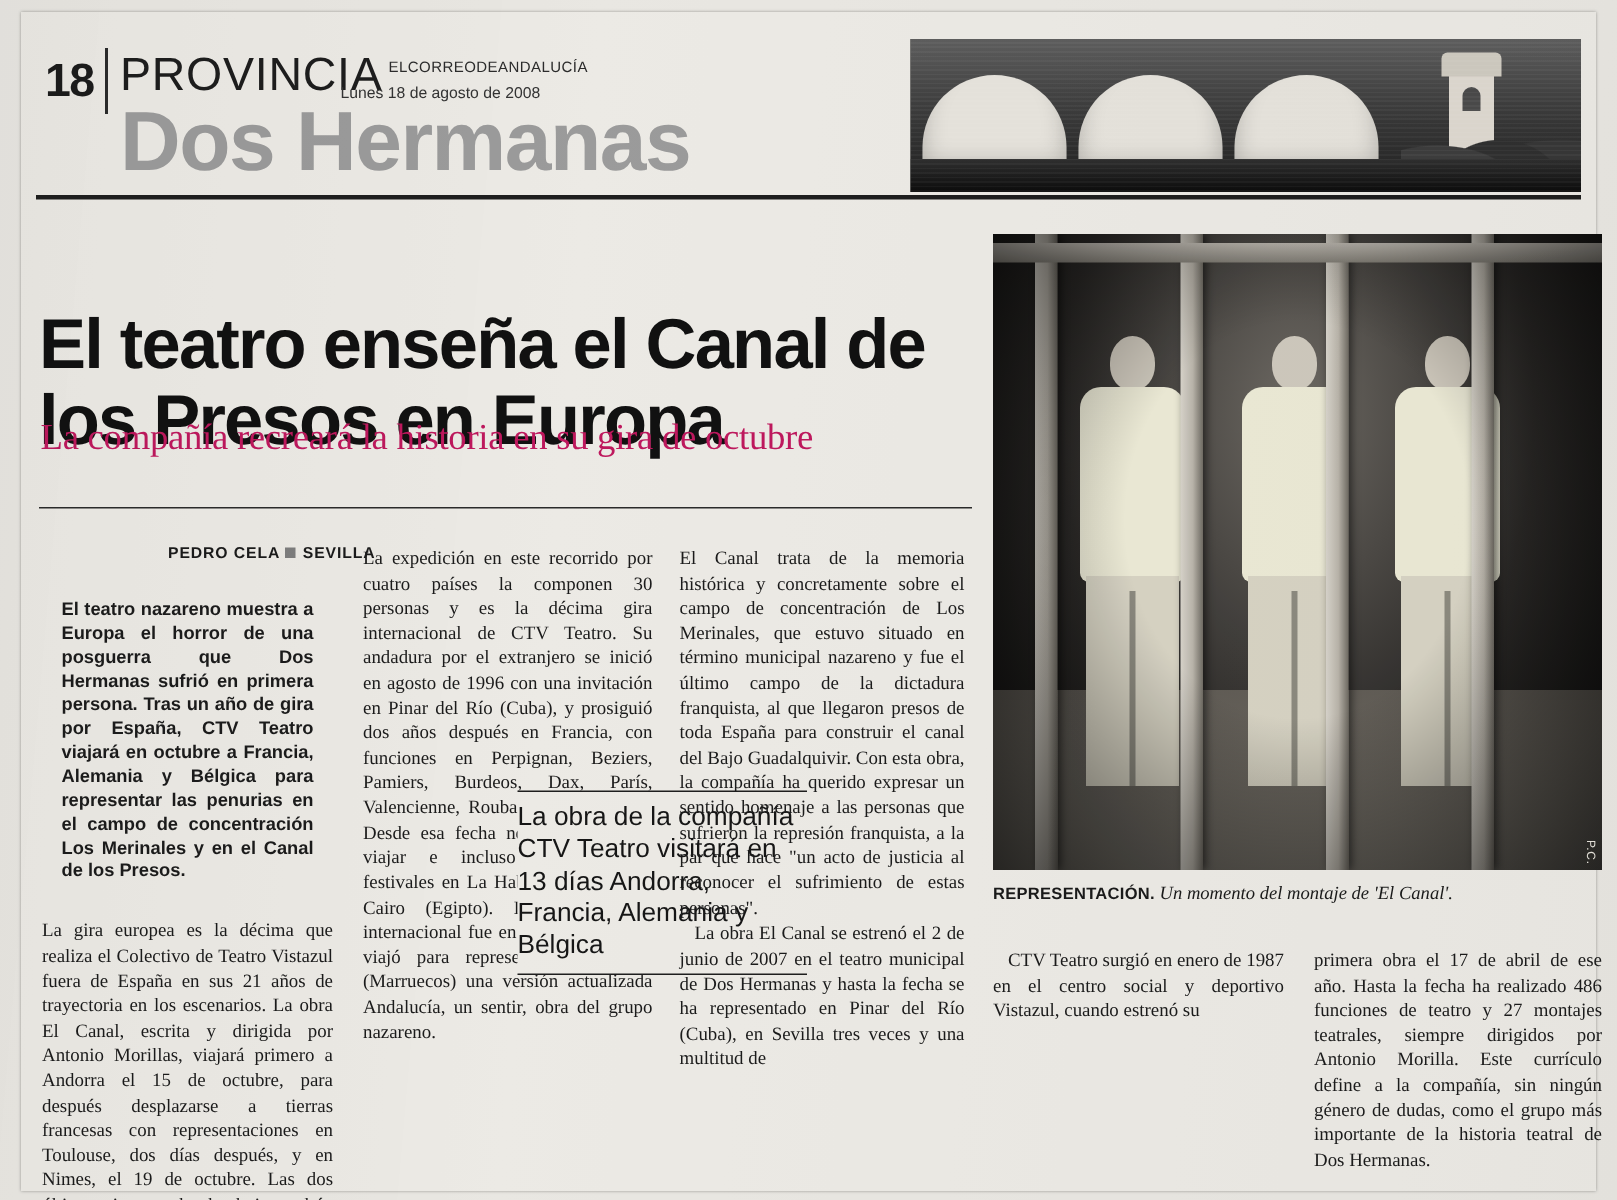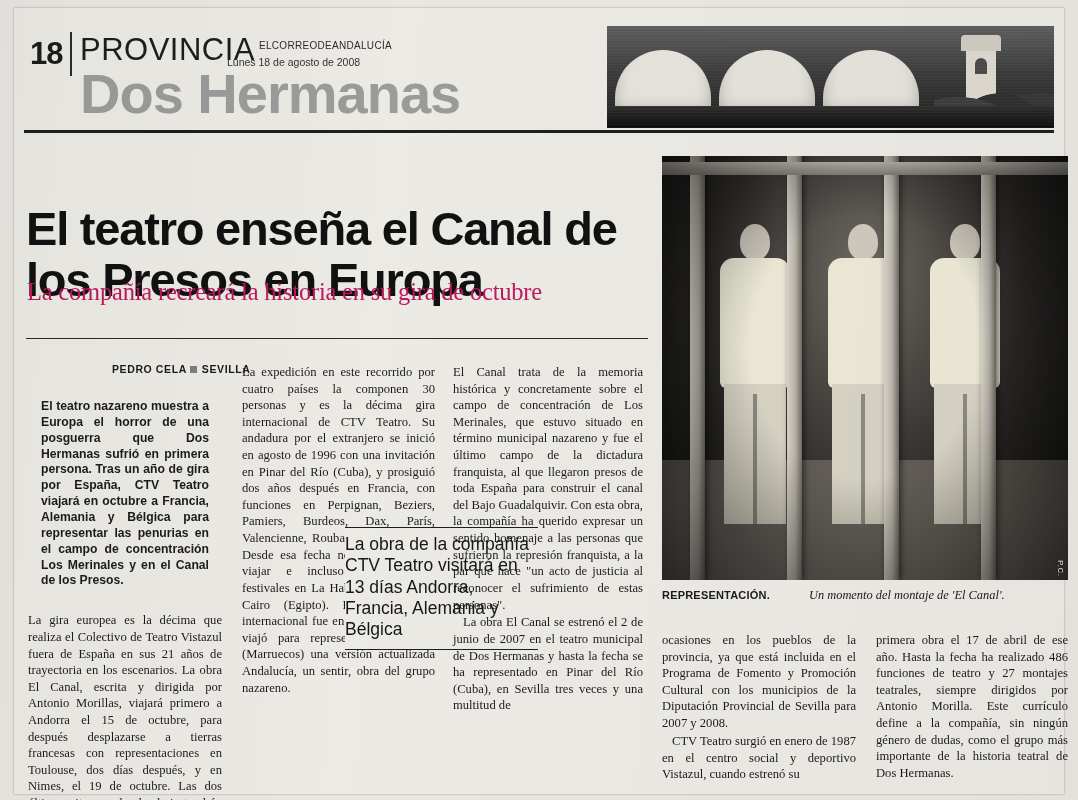--- a/index.html
+++ b/index.html
@@ -349,21 +349,21 @@
     width: 406px;
     font-family: "Liberation Serif", serif;
     font-size: 12.4px;
     color: #1a1a1a;
   }
   .caption b {
     font-family: "Liberation Sans", sans-serif;
     font-size: 11px;
     letter-spacing: 0.2px;
   }
-  .caption i { font-style: italic; margin-left: 36px; }
+  .caption i { font-style: italic; }
 </style>
 </head>
 <body>
 
 <div class="page">
   <div class="paper">
 
     <div class="masthead">
       <div class="page-number">18</div>
       <div class="vrule"></div>
@@ -439,21 +439,20 @@
       <div class="ph-vig"></div>
       <div class="photo-credit">P.C.</div>
     </div>
 
     <div class="caption">
       <b>REPRESENTACIÓN.</b>
       <i>Un momento del montaje de 'El Canal'.</i>
     </div>
 
     <div class="col" id="col4">
-      <p class="first">ocasiones en los pueblos de la provincia, ya que está incluida en el Programa de Fomento y Promoción Cultural con los municipios de la Diputación Provincial de Sevilla para 2007 y 2008.</p>
       <p>CTV Teatro surgió en enero de 1987 en el centro social y deportivo Vistazul, cuando estrenó su</p>
     </div>
 
     <div class="col" id="col5">
       <p class="first">primera obra el 17 de abril de ese año. Hasta la fecha ha realizado 486 funciones de teatro y 27 montajes teatrales, siempre dirigidos por Antonio Morilla. Este currículo define a la compañía, sin ningún género de dudas, como el grupo más importante de la historia teatral de Dos Hermanas.</p>
     </div>
 
   </div>
 </div>
 

